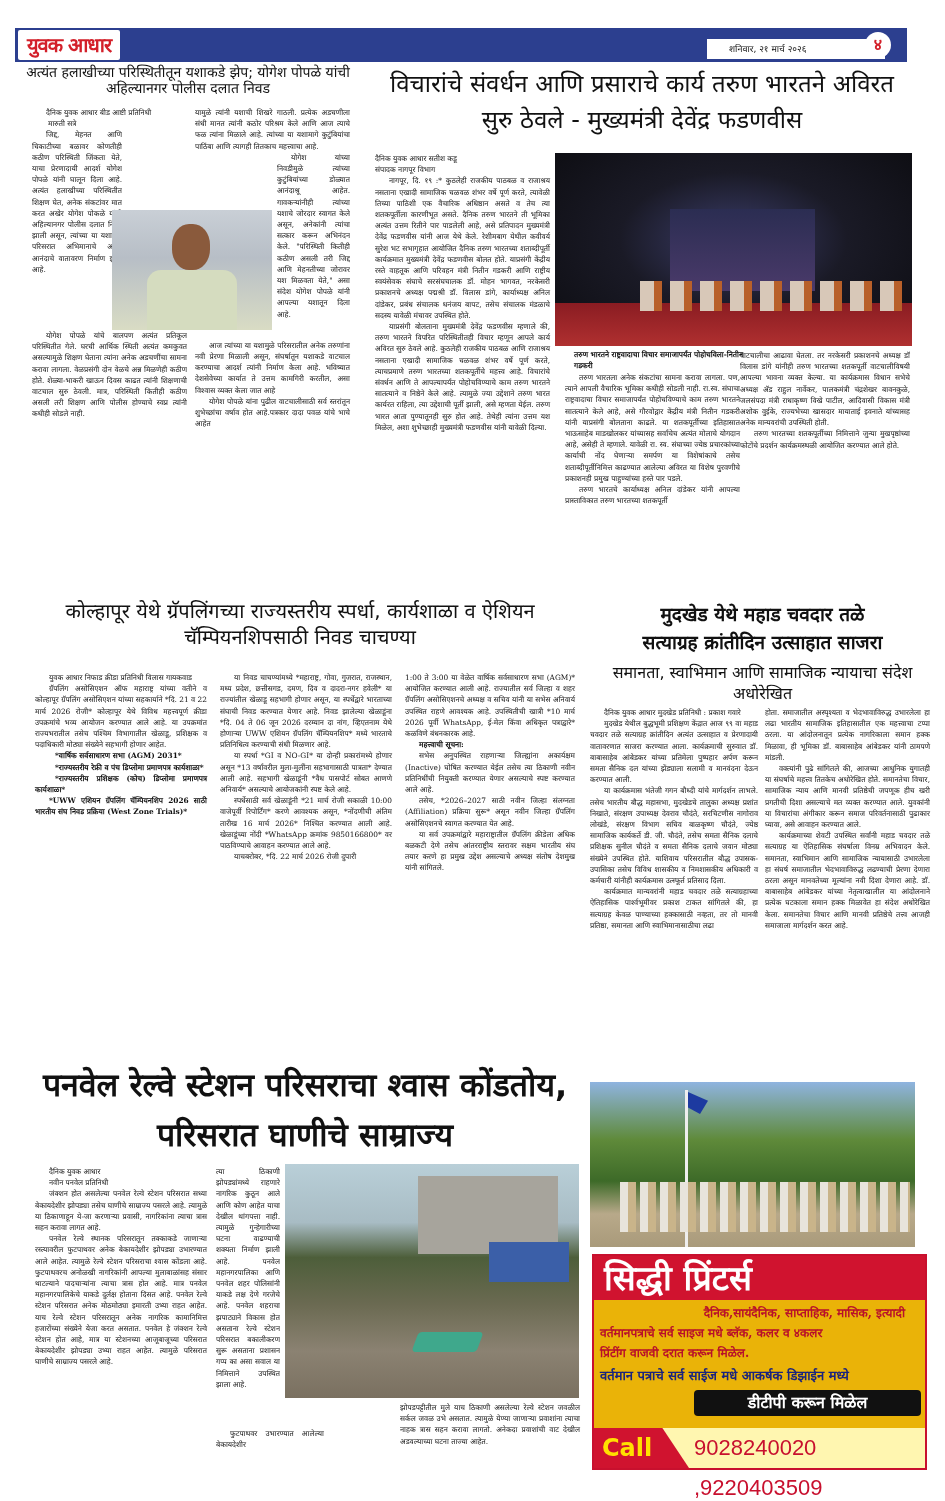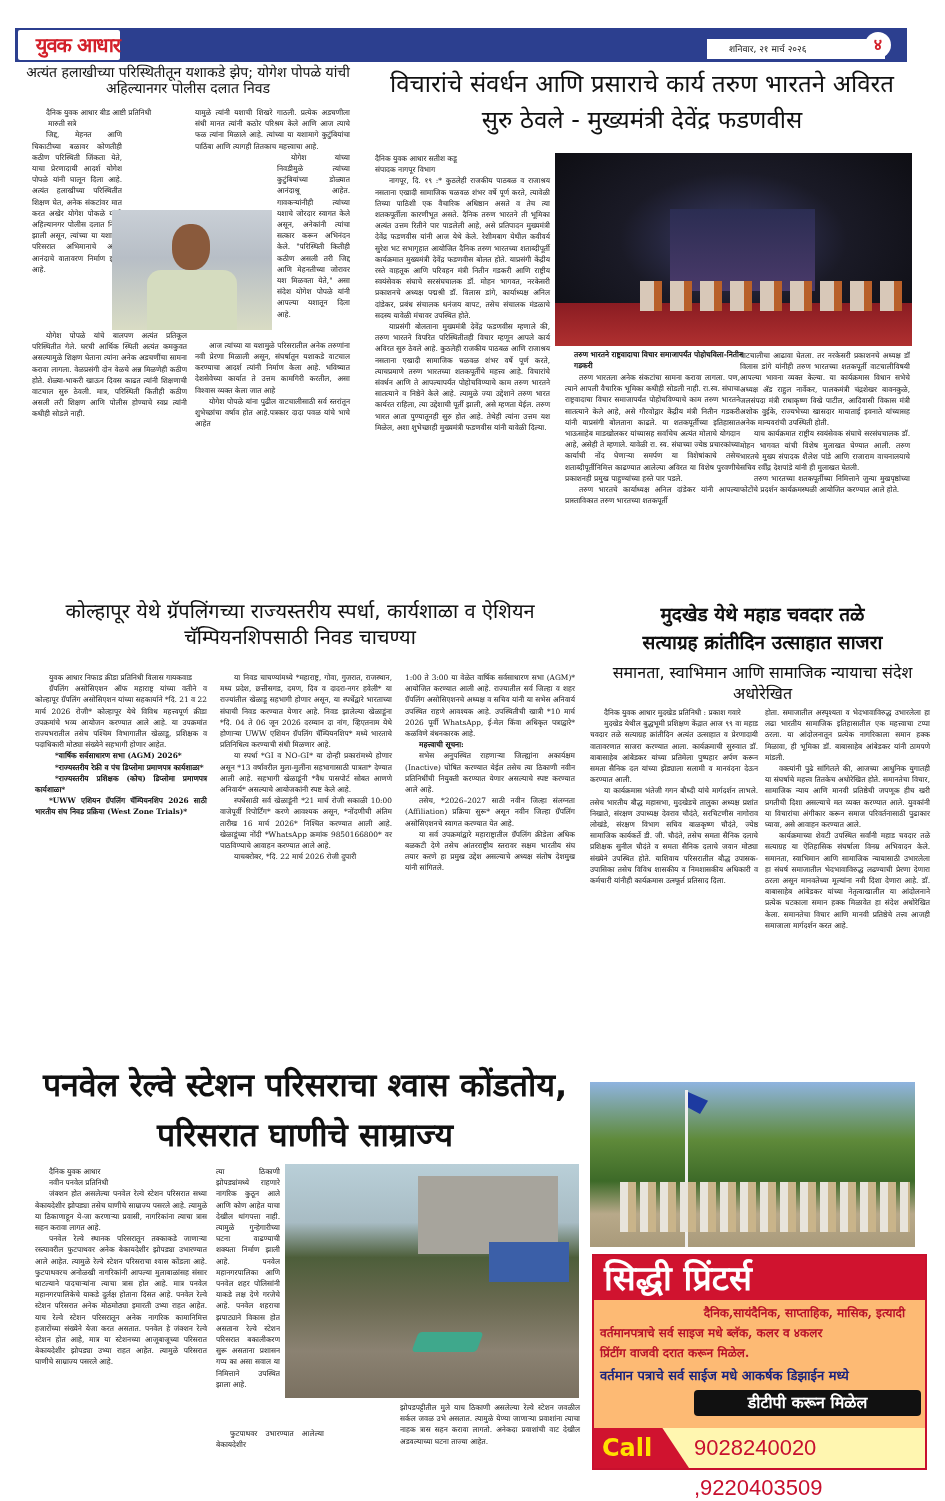--- a/index.html
+++ b/index.html
@@ -1,29 +1,29 @@
 <!DOCTYPE html>
 <html><head>
 <meta charset="utf-8">
 <style>
 *{box-sizing:border-box;margin:0;padding:0}
 body{width:945px;height:1501px;background:#fff;font-family:"DejaVu Serif",serif;color:#111;position:relative;overflow:hidden}
 .abs{position:absolute}
 .masthead{left:15px;top:28px;width:892px;height:34px;background:#2c3f8f}
-.logo{left:18px;top:30px;width:102px;height:30px;background:#fff;color:#d3202a;font-family:"DejaVu Sans",sans-serif;font-weight:bold;font-size:20px;line-height:30px;text-align:right;letter-spacing:-1px;border-radius:2px}
+.logo{left:18px;top:30px;width:102px;height:30px;background:#fff;color:#d3202a;font-family:"DejaVu Sans",sans-serif;font-weight:bold;font-size:20px;line-height:30px;text-align:center;letter-spacing:-1px;border-radius:2px}
 .datebox{left:707px;top:39px;width:178px;height:20px;background:#fff;font-family:"DejaVu Sans",sans-serif;font-size:9px;line-height:20px;padding-left:22px}
 .pagebadge{left:865px;top:32px;width:26px;height:26px;border-radius:50%;background:#fff;color:#d3202a;font-weight:bold;font-family:"DejaVu Sans",sans-serif;font-size:16px;line-height:26px;text-align:center}
 .hl{font-family:"DejaVu Sans",sans-serif;text-align:center;line-height:1.15;color:#111}
 .col{font-size:7.4px;line-height:11.2px;text-align:justify}
 .col p{text-indent:14px;margin:0}
 .col .by{text-indent:14px}
 .bold{font-weight:bold}
 .photo{background:#888}
 .caption{font-size:7.4px;font-weight:bold;line-height:11px}
-.ad{left:592px;top:1254px;width:335px;height:216px;border:2px solid #c8102e;background:#fdba74}
+.ad{left:592px;top:1254px;width:335px;height:216px;border:2px solid #c8102e;background:#eab308}
 .ad-top{position:absolute;left:0;top:0;width:100%;height:44px;background:#d0132f;color:#fff;font-family:"DejaVu Sans",sans-serif;font-weight:bold;font-size:34px;line-height:44px;padding-left:10px}
 .ad-l1{position:absolute;left:0;top:48px;width:100%;text-align:right;padding-right:20px;color:#b8102a;font-size:12px;font-weight:bold}
 .ad-l2{position:absolute;left:6px;top:68px;color:#b8102a;font-size:12px;font-weight:bold}
 .ad-l3{position:absolute;left:6px;top:88px;color:#b8102a;font-size:12px;font-weight:bold}
 .ad-l4{position:absolute;left:6px;top:110px;color:#1a237e;font-family:"DejaVu Sans",sans-serif;font-size:13px;font-weight:bold}
 .ad-pill{position:absolute;left:100px;top:134px;width:227px;height:26px;background:#111;color:#fff;border-radius:4px;text-align:center;font-family:"DejaVu Sans",sans-serif;font-weight:bold;font-size:16px;line-height:26px}
 .ad-bottom{position:absolute;left:0;bottom:0;width:100%;height:40px;background:#fff6b0}
 .ad-call{position:absolute;left:0;top:0;width:95px;height:40px;background:#d0132f;color:#ffe000;font-family:"DejaVu Sans",sans-serif;font-weight:bold;font-size:24px;line-height:40px;padding-left:8px;clip-path:polygon(0 0,72% 0,100% 100%,0 100%)}
 .ad-phone{position:absolute;left:100px;top:0;color:#c8102e;font-family:"Liberation Sans",sans-serif;font-size:22px;line-height:40px}
 </style>
@@ -67,29 +67,28 @@
   <div style="position:absolute;left:0;top:150px;width:357px;height:43px;background:linear-gradient(#8a1c22,#b03030)"></div>
   <div style="position:absolute;left:85px;top:128px;width:265px;height:30px;background:repeating-linear-gradient(90deg,#d8c8b8 0 14px,#b8602a 14px 22px,transparent 22px 30px)"></div>
 </div>
 <div class="abs caption" style="left:574px;top:349px;width:175px;">तरुण भारतने राष्ट्रवादाचा विचार समाजापर्यंत पोहोचविला-नितीन गडकरी</div>
 <div class="abs col" style="left:565px;top:372px;width:175px;">
   <p>तरुण भारतला अनेक संकटांचा सामना करावा लागला. पण, त्याने आपली वैचारिक भूमिका कधीही सोडली नाही. रा.स्व. संघाचा राष्ट्रवादाचा विचार समाजापर्यंत पोहोचविण्याचे काम तरुण भारतने सातत्याने केले आहे, असे गौरवोद्गार केंद्रीय मंत्री नितीन गडकरी यांनी याप्रसंगी बोलताना काढले. या शतकपूर्तीच्या इतिहासात भाऊसाहेब माडखोलकर यांच्यासह सर्वांचेच अत्यंत मोलाचे योगदान आहे, असेही ते म्हणाले. यावेळी रा. स्व. संघाच्या ज्येष्ठ प्रचारकांच्या कार्याची नोंद घेणाऱ्या समर्पण या विशेषांकाचे तसेच शताब्दीपूर्तीनिमित्त काढण्यात आलेल्या अविरत या विशेष पुरवणीचे प्रकाशनही प्रमुख पाहुण्यांच्या हस्ते पार पडले.</p>
   <p>तरुण भारतचे कार्याध्यक्ष अनिल दांडेकर यांनी आपल्या प्रास्ताविकात तरुण भारतच्या शतकपूर्ती</p>
 </div>
 <div class="abs col" style="left:740px;top:350px;width:170px;">
   <p style="text-indent:0">वाटचालीचा आढावा घेतला. तर नरकेसरी प्रकाशनचे अध्यक्ष डॉ विलास डांगे यांनीही तरुण भारतच्या शतकपूर्ती वाटचालीविषयी आपल्या भावना व्यक्त केल्या. या कार्यक्रमास विधान सभेचे अध्यक्ष ॲड राहुल नार्वेकर, पालकमंत्री चंद्रशेखर बावनकुळे, जलसंपदा मंत्री राधाकृष्ण विखे पाटील, आदिवासी विकास मंत्री अशोक वुईके, राज्यभेच्या खासदार मायाताई इवनाते यांच्यासह अनेक मान्यवरांची उपस्थिती होती.</p>
-  <p>याच कार्यक्रमात राष्ट्रीय स्वयंसेवक संघाचे सरसंघचालक डॉ. मोहन भागवत यांची विशेष मुलाखत घेण्यात आली. तरुण भारतचे मुख्य संपादक शैलेश पांडे आणि राजाराम वाचनालयाचे सचिव रवींद्र देशपांडे यांनी ही मुलाखत घेतली.</p>
   <p>तरुण भारतच्या शतकपूर्तीच्या निमित्ताने जुन्या मुखपृष्ठांच्या फोटोंचे प्रदर्शन कार्यक्रमस्थळी आयोजित करण्यात आले होते.</p>
 </div>
 
 <div class="abs hl" style="left:40px;top:598px;width:520px;font-size:20px;line-height:26px;">कोल्हापूर येथे ग्रॅपलिंगच्या राज्यस्तरीय स्पर्धा, कार्यशाळा व ऐशियन चॅम्पियनशिपसाठी निवड चाचण्या</div>
 <div class="abs col" style="left:35px;top:672px;width:172px;">
   <p>युवक आधार निफाड क्रीडा प्रतिनिधी विलास गायकवाड</p>
   <p>ग्रॅपलिंग असोसिएशन ऑफ महाराष्ट्र यांच्या वतीने व कोल्हापूर ग्रॅपलिंग असोसिएशन यांच्या सहकार्याने *दि. 21 व 22 मार्च 2026 रोजी* कोल्हापूर येथे विविध महत्त्वपूर्ण क्रीडा उपक्रमांचे भव्य आयोजन करण्यात आले आहे. या उपक्रमांत राज्यभरातील तसेच पश्चिम विभागातील खेळाडू, प्रशिक्षक व पदाधिकारी मोठ्या संख्येने सहभागी होणार आहेत.</p>
-  <p class="bold" style="text-indent:20px">*वार्षिक सर्वसाधारण सभा (AGM) 2026*</p>
+  <p class="bold" style="text-indent:20px">*वार्षिक सर्वसाधारण सभा (AGM) 2031*</p>
   <p class="bold" style="text-indent:20px">*राज्यस्तरीय रेफ्री व पंच डिप्लोमा प्रमाणपत्र कार्यशाळा*</p>
   <p class="bold" style="text-indent:20px">*राज्यस्तरीय प्रशिक्षक (कोच) डिप्लोमा प्रमाणपत्र कार्यशाळा*</p>
   <p class="bold">*UWW एशियन ग्रॅपलिंग चॅम्पियनशिप 2026 साठी भारतीय संघ निवड प्रक्रिया (West Zone Trials)*</p>
 </div>
 <div class="abs col" style="left:220px;top:672px;width:172px;">
   <p>या निवड चाचण्यांमध्ये *महाराष्ट्र, गोवा, गुजरात, राजस्थान, मध्य प्रदेश, छत्तीसगड, दमण, दिव व दादरा-नगर हवेली* या राज्यांतील खेळाडू सहभागी होणार असून, या स्पर्धेद्वारे भारताच्या संघाची निवड करण्यात येणार आहे. निवड झालेल्या खेळाडूंना *दि. 04 ते 06 जून 2026 दरम्यान दा नांग, व्हिएतनाम येथे होणाऱ्या UWW एशियन ग्रॅपलिंग चॅम्पियनशिप* मध्ये भारताचे प्रतिनिधित्व करण्याची संधी मिळणार आहे.</p>
   <p>या स्पर्धा *GI व NO-GI* या दोन्ही प्रकारांमध्ये होणार असून *13 वर्षांवरील मुला-मुलींना सहभागासाठी पात्रता* देण्यात आली आहे. सहभागी खेळाडूंनी *वैध पासपोर्ट सोबत आणणे अनिवार्य* असल्याचे आयोजकांनी स्पष्ट केले आहे.</p>
   <p>स्पर्धेसाठी सर्व खेळाडूंनी *21 मार्च रोजी सकाळी 10:00 वाजेपूर्वी रिपोर्टिंग* करणे आवश्यक असून, *नोंदणीची अंतिम तारीख 16 मार्च 2026* निश्चित करण्यात आली आहे. खेळाडूंच्या नोंदी *WhatsApp क्रमांक 9850166800* वर पाठविण्याचे आवाहन करण्यात आले आहे.</p>
   <p>याचबरोबर, *दि. 22 मार्च 2026 रोजी दुपारी</p>
 </div>
@@ -101,20 +100,21 @@
   <p>या सर्व उपक्रमांद्वारे महाराष्ट्रातील ग्रॅपलिंग क्रीडेला अधिक बळकटी देणे तसेच आंतरराष्ट्रीय स्तरावर सक्षम भारतीय संघ तयार करणे हा प्रमुख उद्देश असल्याचे अध्यक्ष संतोष देशमुख यांनी सांगितले.</p>
 </div>
 
 <div class="abs hl" style="left:590px;top:604px;width:345px;font-size:19px;font-weight:bold;">मुदखेड येथे महाड चवदार तळे</div>
 <div class="abs hl" style="left:590px;top:632px;width:345px;font-size:19px;font-weight:bold;">सत्याग्रह क्रांतीदिन उत्साहात साजरा</div>
 <div class="abs hl" style="left:600px;top:662px;width:325px;font-size:16px;line-height:21px;">समानता, स्वाभिमान आणि सामाजिक न्यायाचा संदेश अधोरेखित</div>
 <div class="abs col" style="left:590px;top:707px;width:168px;">
   <p>दैनिक युवक आधार मुदखेड प्रतिनिधी : प्रकाश गवारे</p>
   <p>मुदखेड येथील बुद्धभूमी प्रशिक्षण केंद्रात आज ९९ वा महाड चवदार तळे सत्याग्रह क्रांतीदिन अत्यंत उत्साहात व प्रेरणादायी वातावरणात साजरा करण्यात आला. कार्यक्रमाची सुरुवात डॉ. बाबासाहेब आंबेडकर यांच्या प्रतिमेला पुष्पहार अर्पण करून समता सैनिक दल यांच्या झेंड्याला सलामी व मानवंदना देऊन करण्यात आली.</p>
   <p>या कार्यक्रमास भंतेजी गगन बौध्दी यांचे मार्गदर्शन लाभले. तसेच भारतीय बौद्ध महासभा, मुदखेडचे तालुका अध्यक्ष प्रशांत निखाते, संरक्षण उपाध्यक्ष देवराव चौदंते, सरचिटणीस नागोराव लोखंडे, संरक्षण विभाग सचिव बाळकृष्ण चौदंते, ज्येष्ठ सामाजिक कार्यकर्ते डी. जी. चौदंते, तसेच समता सैनिक दलाचे प्रशिक्षक सुनील चौदंते व समता सैनिक दलाचे जवान मोठ्या संख्येने उपस्थित होते. याशिवाय परिसरातील बौद्ध उपासक-उपासिका तसेच विविध शासकीय व निमशासकीय अधिकारी व कर्मचारी यांनीही कार्यक्रमास उत्स्फूर्त प्रतिसाद दिला.</p>
+  <p>कार्यक्रमात मान्यवरांनी महाड चवदार तळे सत्याग्रहाच्या ऐतिहासिक पार्श्वभूमीवर प्रकाश टाकत सांगितले की, हा सत्याग्रह केवळ पाण्याच्या हक्कासाठी नव्हता, तर तो मानवी प्रतिष्ठा, समानता आणि स्वाभिमानासाठीचा लढा</p>
 </div>
 <div class="abs col" style="left:765px;top:707px;width:165px;">
   <p style="text-indent:0">होता. समाजातील अस्पृश्यता व भेदभावाविरुद्ध उभारलेला हा लढा भारतीय सामाजिक इतिहासातील एक महत्त्वाचा टप्पा ठरला. या आंदोलनातून प्रत्येक नागरिकाला समान हक्क मिळावा, ही भूमिका डॉ. बाबासाहेब आंबेडकर यांनी ठामपणे मांडली.</p>
   <p>वक्त्यांनी पुढे सांगितले की, आजच्या आधुनिक युगातही या संघर्षाचे महत्त्व तितकेच अधोरेखित होते. समानतेचा विचार, सामाजिक न्याय आणि मानवी प्रतिष्ठेची जपणूक हीच खरी प्रगतीची दिशा असल्याचे मत व्यक्त करण्यात आले. युवकांनी या विचारांचा अंगीकार करून समाज परिवर्तनासाठी पुढाकार घ्यावा, असे आवाहन करण्यात आले.</p>
   <p>कार्यक्रमाच्या शेवटी उपस्थित सर्वांनी महाड चवदार तळे सत्याग्रह या ऐतिहासिक संघर्षाला विनम्र अभिवादन केले. समानता, स्वाभिमान आणि सामाजिक न्यायासाठी उभारलेला हा संघर्ष समाजातील भेदभावाविरुद्ध लढण्याची प्रेरणा देणारा ठरला असून मानवतेच्या मूल्यांना नवी दिशा देणारा आहे. डॉ. बाबासाहेब आंबेडकर यांच्या नेतृत्वाखालील या आंदोलनाने प्रत्येक घटकाला समान हक्क मिळावेत हा संदेश अधोरेखित केला. समानतेचा विचार आणि मानवी प्रतिष्ठेचे तत्त्व आजही समाजाला मार्गदर्शन करत आहे.</p>
 </div>
 <div class="abs photo" style="left:590px;top:1082px;width:325px;height:165px;background:linear-gradient(180deg,#8fb4e0 0%,#5f8a3a 35%,#3d6a28 60%,#b8a98a 80%,#a99a7a 100%);">
   <div style="position:absolute;left:95px;top:8px;width:3px;height:157px;background:#eee"></div>
   <div style="position:absolute;left:98px;top:10px;width:20px;height:22px;background:#1d3aa0;clip-path:polygon(0 0,100% 40%,60% 100%,0 70%)"></div>
   <div style="position:absolute;left:30px;top:100px;width:290px;height:50px;background:repeating-linear-gradient(90deg,#e8e4dc 0 8px,#c9b48a 8px 16px,transparent 16px 20px)"></div>

